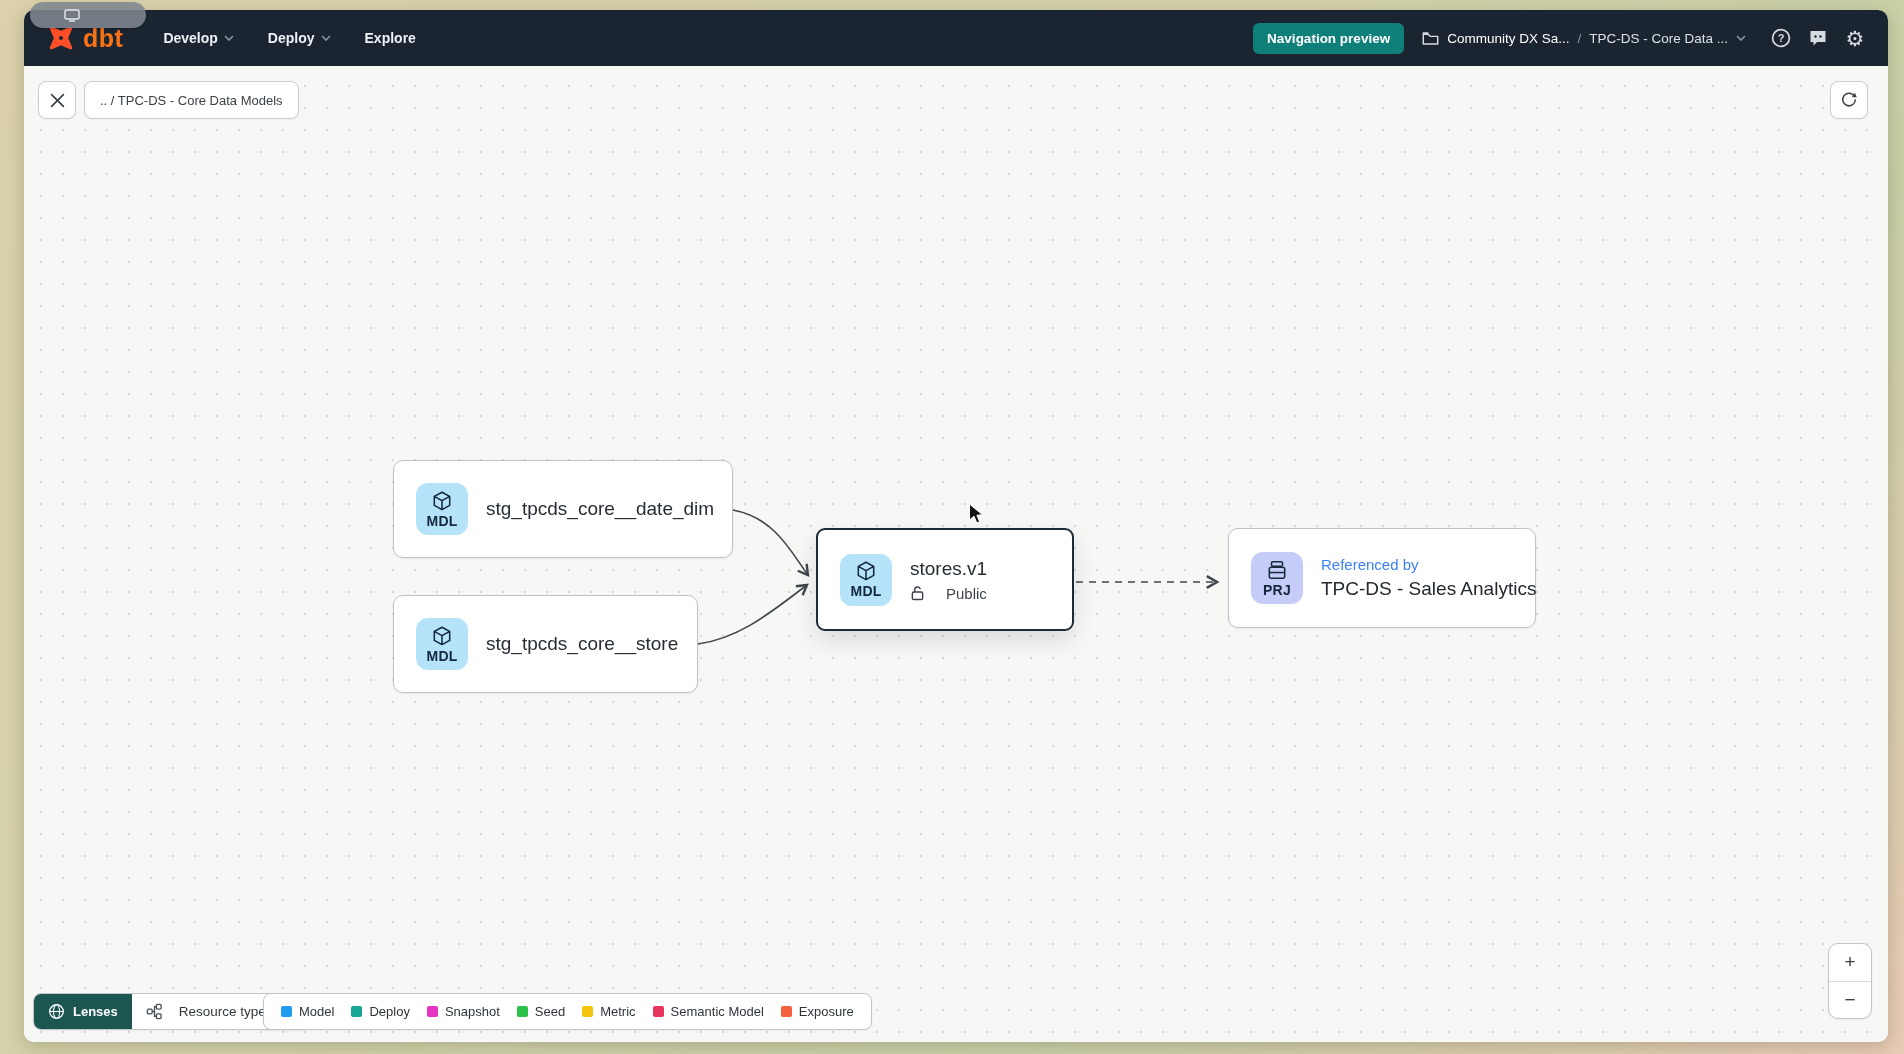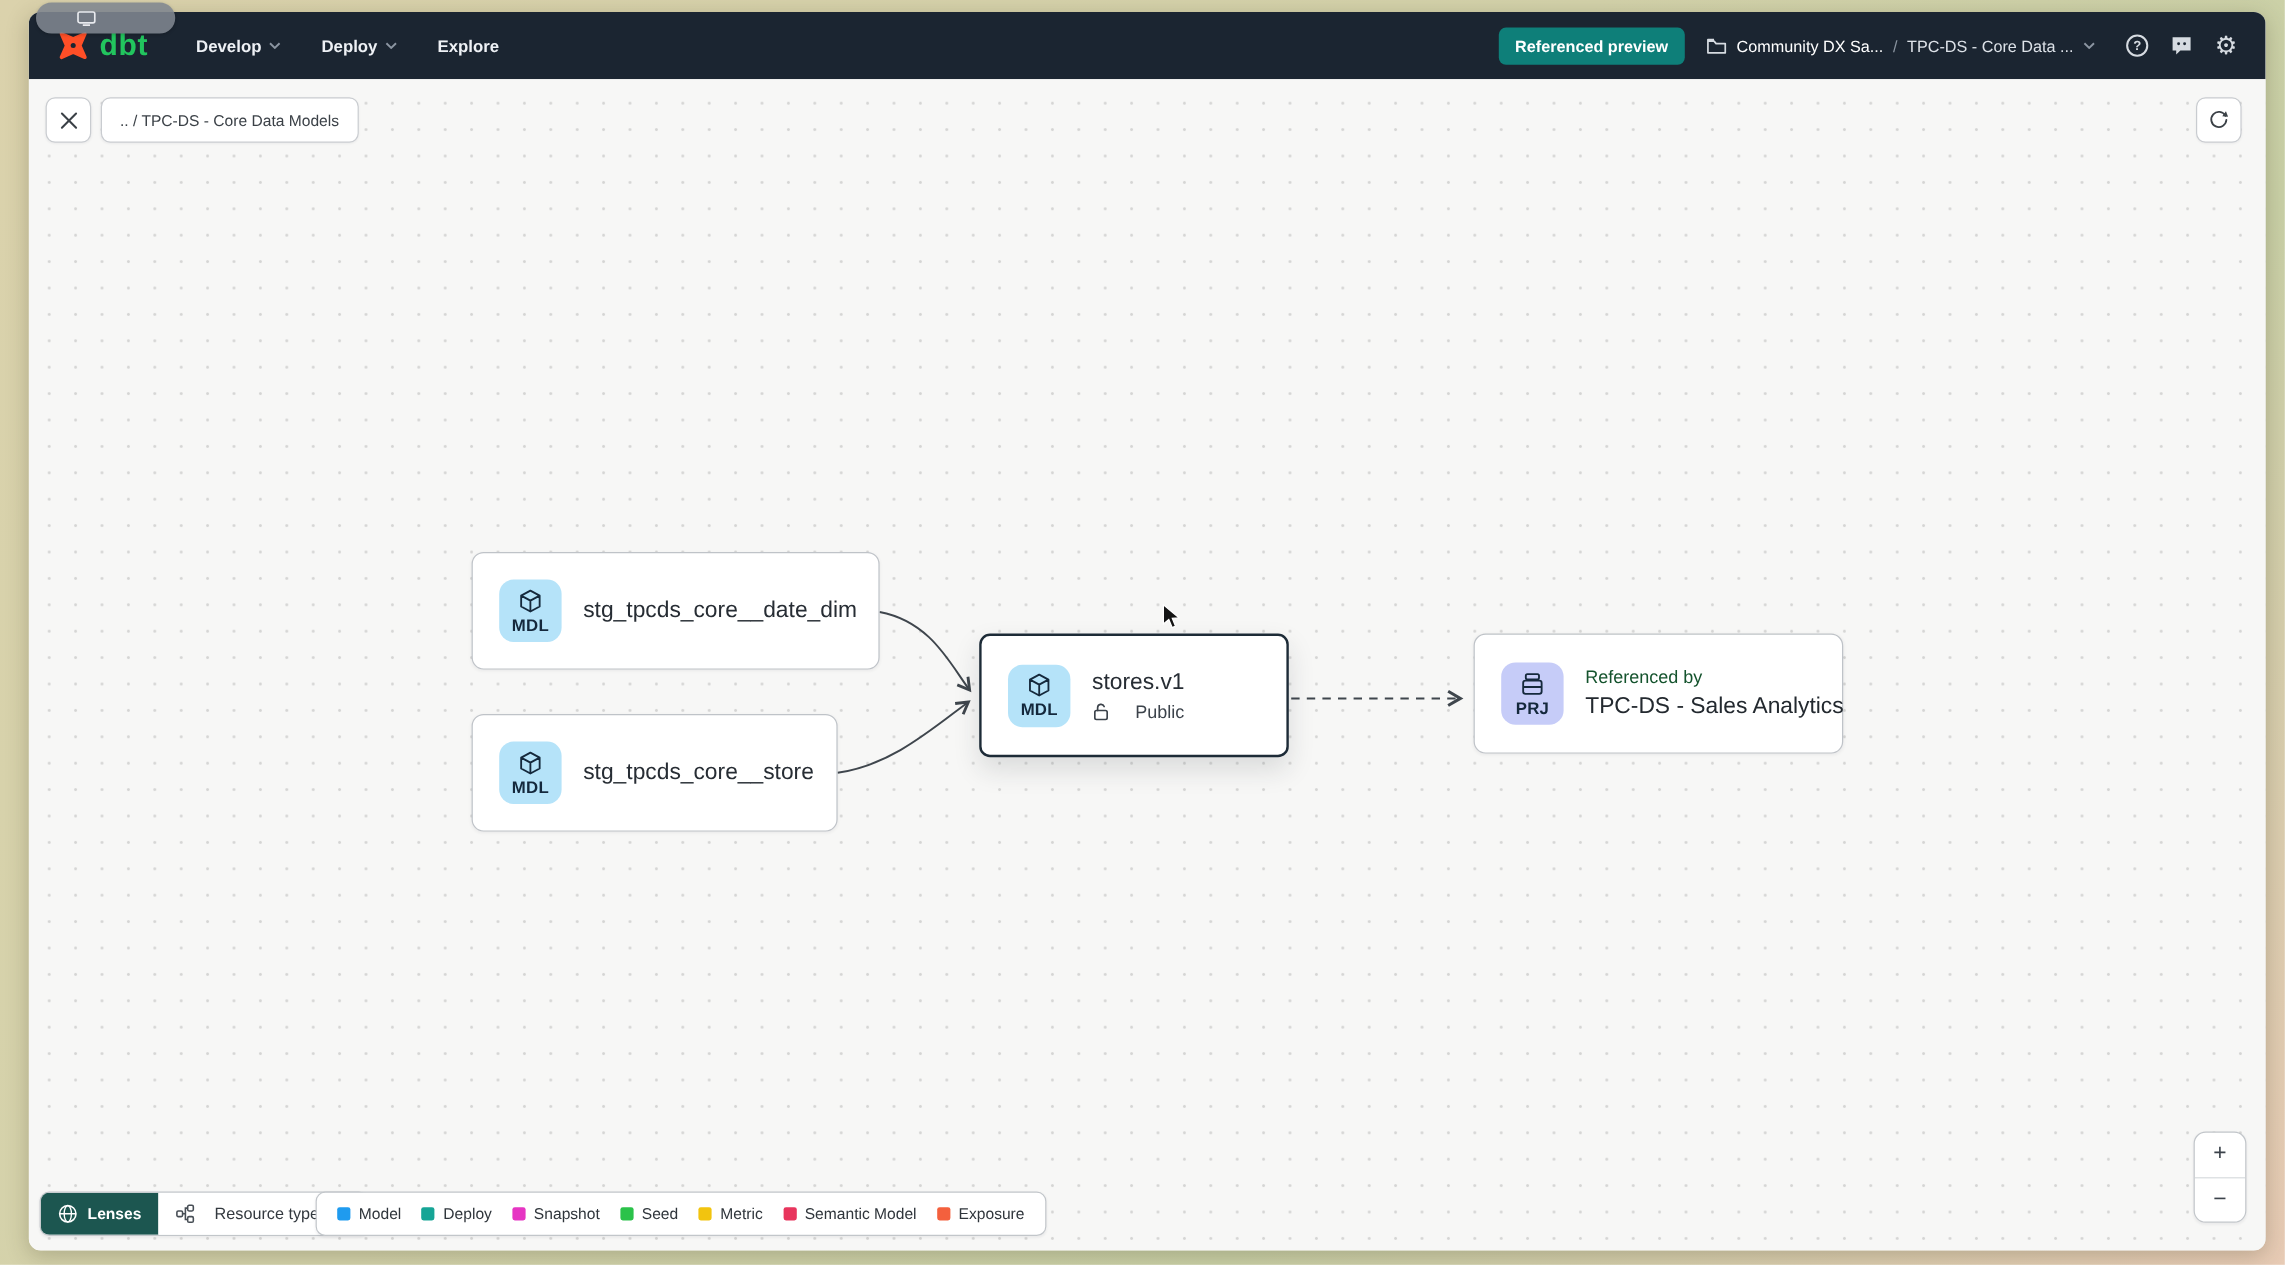--- a/index.html
+++ b/index.html
@@ -13,21 +13,21 @@
     border-radius:10px; overflow:hidden; background:#f7f7f6;
     box-shadow:0 4px 18px rgba(60,55,30,.25);
   }
   
   .navbar {
     height:56px; background:#1b2531; display:flex; align-items:center;
     padding:0 22px; color:#f2f5f8;
   }
   .logo-wrap { display:flex; align-items:center; gap:7px; margin-right:40px; }
   .logo-mark { width:30px; height:30px; }
-  .logo-text { font-size:25px; font-weight:700; color:#22c55e; letter-spacing:.5px; }
+  .logo-text { font-size:25px; font-weight:700; color:#f97316; letter-spacing:.5px; }
   .nav-menus { display:flex; align-items:center; gap:34px; }
   .nav-item { display:flex; align-items:center; gap:6px; font-size:14px; font-weight:700; color:#eef1f5; cursor:pointer; }
   .chev { width:10px; height:6px; }
   .nav-right { margin-left:auto; display:flex; align-items:center; gap:18px; }
   .preview-badge {
     background:#0e7f79; color:#fff; font-size:13.5px; font-weight:700;
     padding:8px 14px; border-radius:6px; white-space:nowrap;
   }
   .crumбs, .crumbs { display:flex; align-items:center; gap:8px; font-size:13.5px; white-space:nowrap; }
   .crumb-account { font-weight:400; color:#fff; }
@@ -73,21 +73,21 @@
   }
   .node.selected { border:2px solid #1d2b37; border-radius:9px; box-shadow:0 10px 22px rgba(30,40,50,.13); }
   .tile {
     width:52px; height:52px; border-radius:12px; flex:0 0 auto;
     display:flex; flex-direction:column; align-items:center; justify-content:center; gap:1px;
   }
   .tile-label { font-size:14px; font-weight:700; color:#14283c; letter-spacing:.2px; }
   .node-label { font-size:19px; color:#272d34; white-space:nowrap; }
   .node-text-col { display:flex; flex-direction:column; gap:5px; }
   .node-subrow { display:flex; align-items:center; gap:21px; font-size:15px; color:#3c434b; }
-  .node-eyebrow { font-size:15px; color:#14532d; }
+  .node-eyebrow { font-size:15px; color:#3b82f6; }
   .node-title-lg { font-size:19px; color:#23292f; white-space:nowrap; }
   
   .lens-group {
     position:absolute; left:9px; top:927px; height:37px; display:flex;
     border:1px solid #c2c6ca; border-radius:8px; overflow:hidden; background:#fff;
     box-shadow:0 1px 2px rgba(20,25,30,.05);
   }
   .lenses-btn {
     display:flex; align-items:center; gap:8px; background:#1c5650; color:#fff;
     font-size:13px; font-weight:700; padding:0 14px; cursor:pointer;
@@ -143,21 +143,21 @@
         <span>Deploy</span>
         <svg class="chev" viewBox="0 0 10 6">
             <polyline points="1,1 5,5 9,1" fill="none" stroke="#8b95a1" stroke-width="1.6"></polyline>
           </svg>
       </div>
       <div class="nav-item">
         <span>Explore</span>
       </div>
     </div>
     <div class="nav-right">
-      <div class="preview-badge">Referenced preview</div>
+      <div class="preview-badge">Navigation preview</div>
       <div class="crumbs">
         <svg width="17" height="15" viewBox="0 0 20 17">
           <path d="M1.5 3.5 h6 l2 2.5 h9 v9 h-17 z M1.5 3.5 v-1.5 h6" fill="none" stroke="#d6dbe1" stroke-width="1.7" stroke-linejoin="round"></path>
         </svg>
         <span class="crumb-account">Community DX Sa...</span>
         <span class="crumb-sep">/</span>
         <span class="crumb-project">TPC-DS - Core Data ...</span>
         <svg class="chev" viewBox="0 0 10 6">
             <polyline points="1,1 5,5 9,1" fill="none" stroke="#8b95a1" stroke-width="1.6"></polyline>
           </svg>

